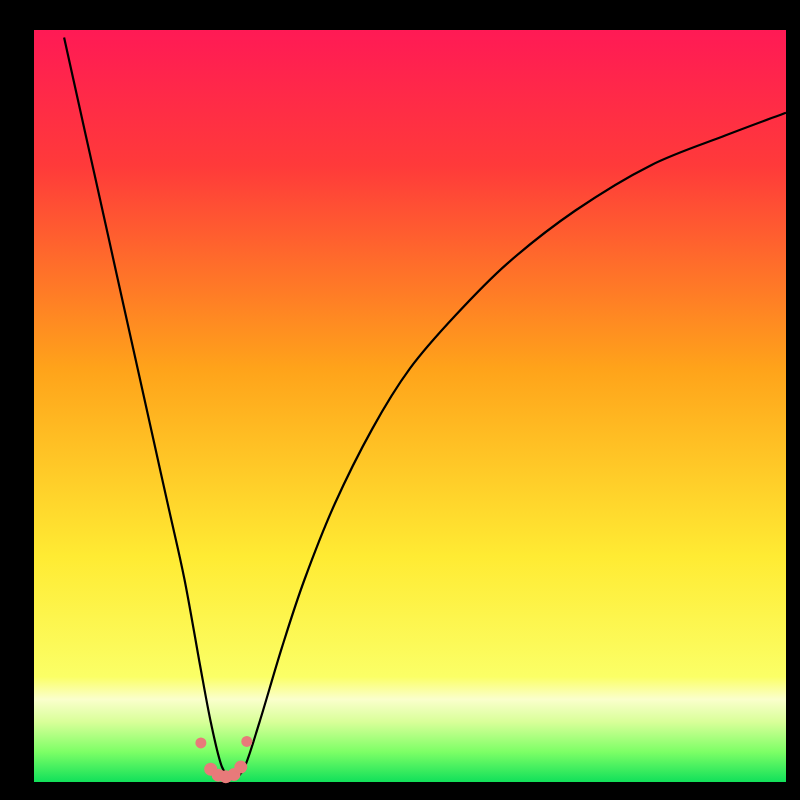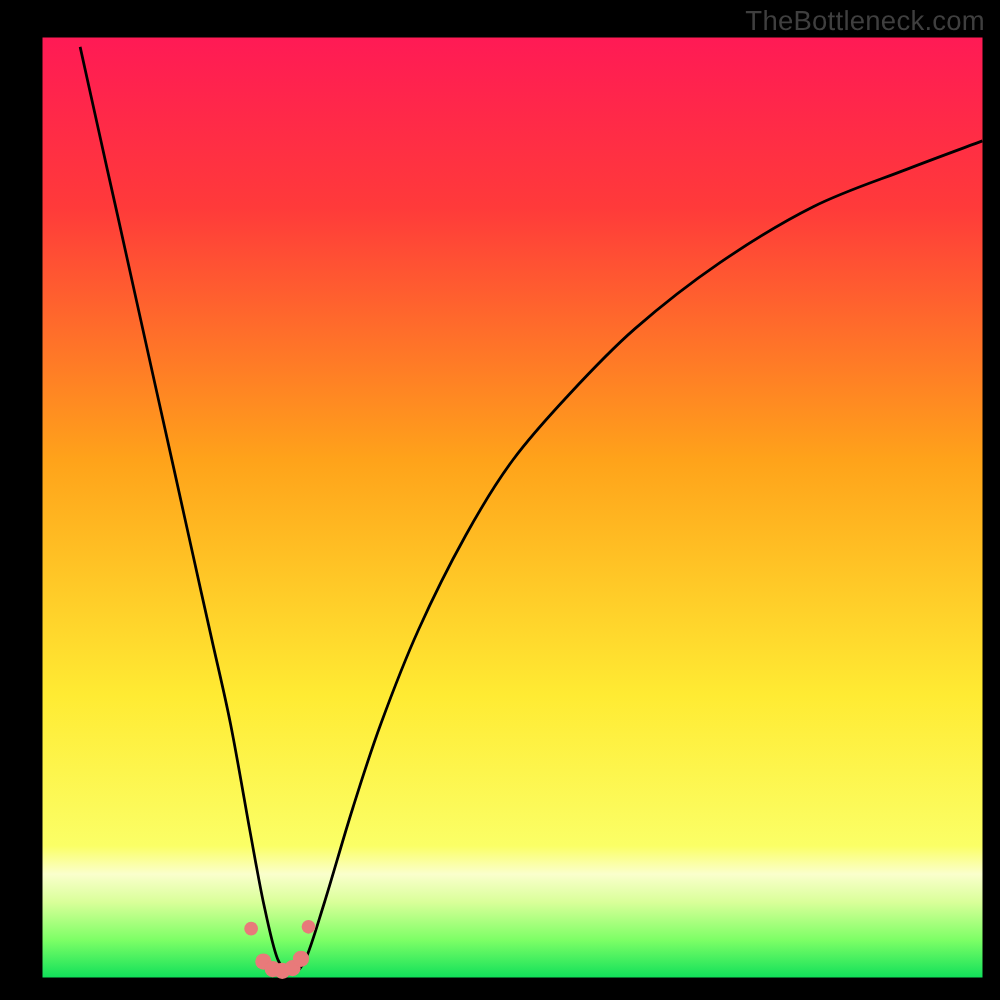--- a/index.html
+++ b/index.html
@@ -42,21 +42,20 @@
     top: 0;
     width: 752px;
     height: 752px;
     overflow: visible;
   }
 </style>
 </head>
 <body>
 
 <div class="frame">
-  <div class="watermark">TheBottleneck.com</div>
 
   <div class="plot" style="background: linear-gradient(rgb(255, 26, 85) 0%, rgb(255, 58, 58) 18%, rgb(255, 163, 26) 45%, rgb(255, 235, 51) 70%, rgb(251, 255, 102) 86%, rgb(250, 255, 204) 89%, rgb(217, 255, 153) 92%, rgb(125, 255, 102) 96%, rgb(17, 224, 90) 100%);">
     <svg class="curve" viewBox="0 0 752 752" preserveAspectRatio="none">
       <path id="curve-path" fill="none" stroke="#000000" stroke-width="2.2" d="M30.1,7.5 C32.6,18.8 40.1,52.6 45.1,75.2 C50.1,97.8 55.1,120.3 60.2,142.9 C65.2,165.4 70.2,188.0 75.2,210.6 C80.2,233.1 85.2,255.7 90.2,278.2 C95.3,300.8 100.3,323.4 105.3,345.9 C110.3,368.5 115.3,391.0 120.3,413.6 C125.3,436.2 130.3,458.7 135.4,481.3 C140.4,503.8 145.4,523.9 150.4,549.0 C155.4,574.0 161.1,607.9 165.4,631.7 C169.8,655.5 173.0,674.3 176.7,691.8 C180.5,709.4 184.2,727.6 188.0,737.0 C191.8,746.4 195.5,748.2 199.3,748.2 C203.0,748.2 206.2,746.4 210.6,737.0 C214.9,727.6 219.3,711.9 225.6,691.8 C231.9,671.8 240.6,640.5 248.2,616.6 C255.7,592.8 261.9,572.8 270.7,549.0 C279.5,525.1 289.5,498.8 300.8,473.8 C312.1,448.7 325.9,421.1 338.4,398.6 C350.9,376.0 362.2,357.2 376.0,338.4 C389.8,319.6 404.8,303.3 421.1,285.8 C437.4,268.2 453.7,250.7 473.8,233.1 C493.8,215.6 517.6,196.8 541.4,180.5 C565.3,164.2 591.6,147.9 616.6,135.4 C641.7,122.8 669.3,114.1 691.8,105.3 C714.4,96.5 742.0,86.5 752.0,82.7 "></path>
       <g id="markers">
           <circle cx="166.9" cy="712.9" r="5.5" fill="#e87a7a"></circle>
           <circle cx="176.7" cy="739.2" r="6.5" fill="#e87a7a"></circle>
           <circle cx="184.2" cy="745.2" r="6.5" fill="#e87a7a"></circle>
           <circle cx="191.8" cy="746.7" r="6.5" fill="#e87a7a"></circle>
           <circle cx="200.0" cy="744.5" r="6.5" fill="#e87a7a"></circle>

